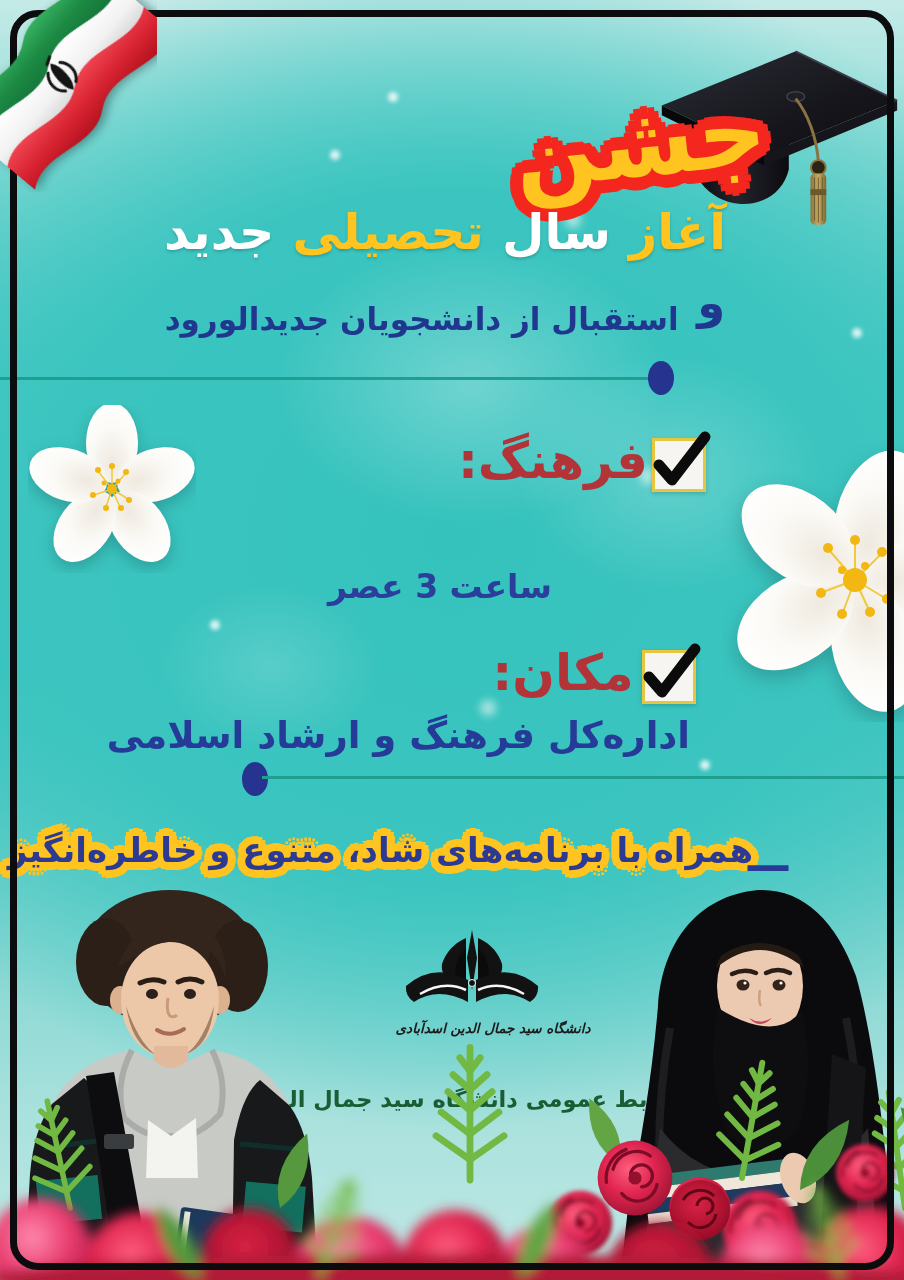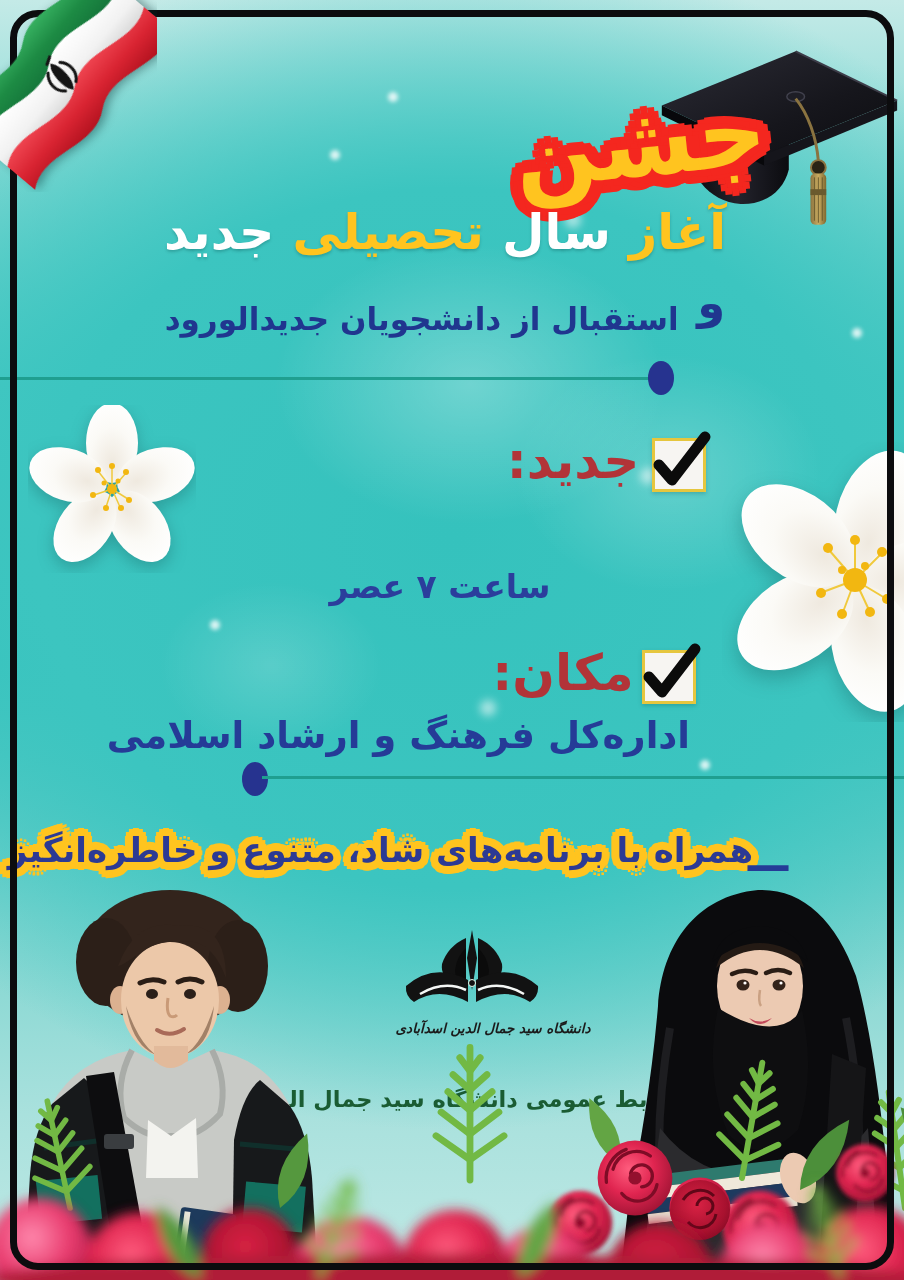--- a/index.html
+++ b/index.html
@@ -219,22 +219,22 @@
           <circle cx="-13" cy="-10" r="4"></circle>
       </g>
     </g>
   </svg>
 
   <div class="abs checkbox" style="left:652px;top:438px;">
     <svg width="48" height="48" viewBox="0 0 48 48">
       <polyline points="4,24 17,39 50,-4" fill="none" stroke="#0b0b0b" stroke-width="11" stroke-linecap="round" stroke-linejoin="round"></polyline>
     </svg>
   </div>
-  <div class="abs label-red rtl" style="left:498px;top:432px;width:150px;">جدید:</div>
-  <div class="abs hour-text rtl">ساعت ۷ عصر</div>
+  <div class="abs label-red rtl" style="left:498px;top:432px;width:150px;">فرهنگ:</div>
+  <div class="abs hour-text rtl">ساعت 3 عصر</div>
 
   <div class="abs checkbox" style="left:642px;top:650px;">
     <svg width="48" height="48" viewBox="0 0 48 48">
       <polyline points="4,24 17,39 50,-4" fill="none" stroke="#0b0b0b" stroke-width="11" stroke-linecap="round" stroke-linejoin="round"></polyline>
     </svg>
   </div>
   <div class="abs label-red rtl" style="left:488px;top:644px;width:150px;">مکان:</div>
   <div class="abs place-text rtl">اداره‌کل فرهنگ و ارشاد اسلامی</div>
 
   <div class="abs divider-dot" style="left:242px;top:762px;"></div>

